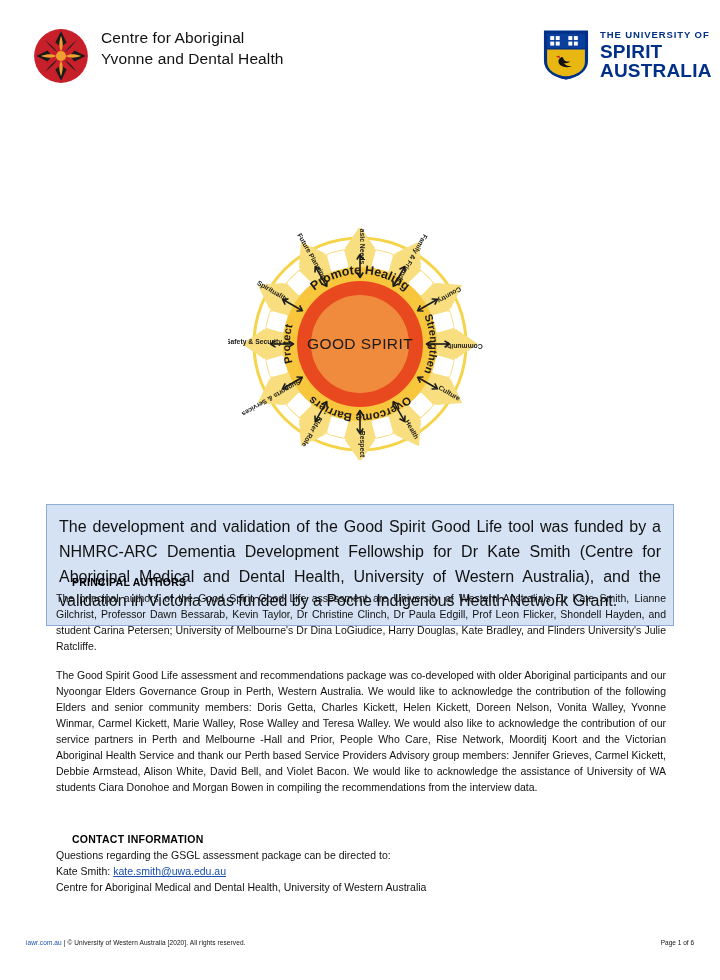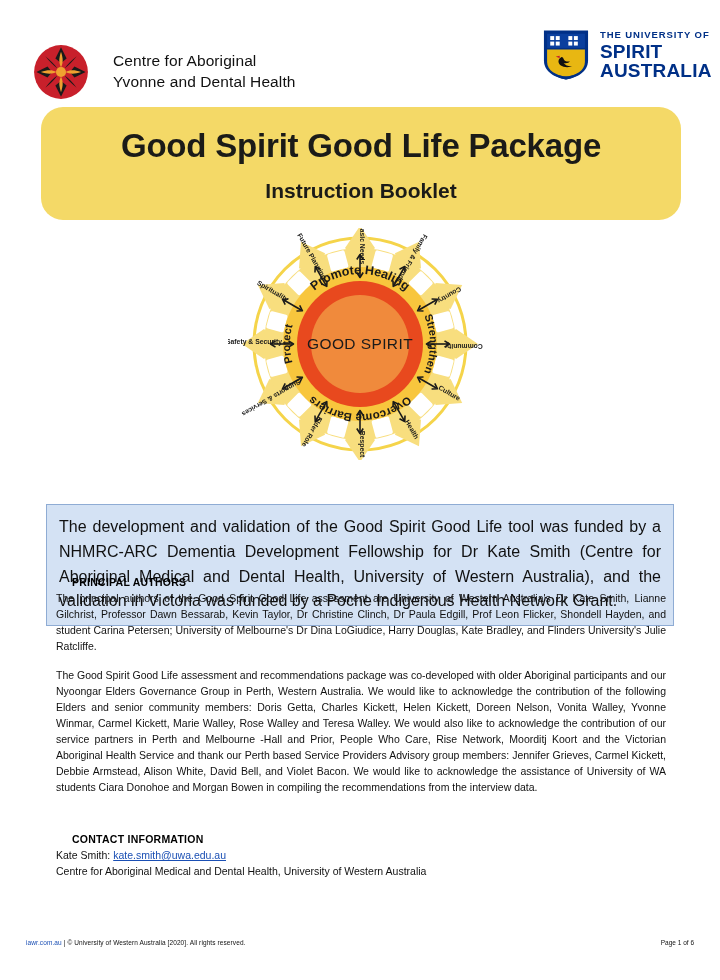--- a/index.html
+++ b/index.html
@@ -11,21 +11,21 @@
     color:#000;
     overflow:hidden;
     position:relative;
   }
   .page{position:relative;width:720px;height:980px;}
 
   
   .header{
     position:absolute;left:0;top:0;width:720px;height:96px;
   }
-  .camdh{position:absolute;left:33px;top:44px;display:flex;align-items:center;gap:24px;}
+  .camdh{position:absolute;left:33px;top:28px;display:flex;gap:12px;}
   .camdh-mark{width:56px;height:56px;flex:0 0 auto;}
   .camdh-text{
     font-size:15.5px;line-height:1.35;color:#111;letter-spacing:.1px;
   }
   .uwa{position:absolute;left:542px;top:29px;display:flex;align-items:center;gap:10px;}
   .uwa-crest{width:48px;height:52px;flex:0 0 auto;}
   .uwa-words{color:#003087;line-height:1;}
   .uwa-l1{font-size:9.5px;font-weight:bold;letter-spacing:.9px;margin-bottom:2px;}
   .uwa-l2{font-size:19px;font-weight:bold;letter-spacing:.2px;}
   .uwa-l3{font-size:19px;font-weight:bold;letter-spacing:.2px;}
@@ -134,24 +134,20 @@
         <path d="M8 52 C14 59 22 63 30 64 C38 63 46 59 52 52 C46 57 38 60 30 60 C22 60 14 57 8 52 Z" fill="#003087"></path>
       </svg>
       <div class="uwa-words">
         <div class="uwa-l1">THE UNIVERSITY OF</div>
         <div class="uwa-l2">SPIRIT</div>
         <div class="uwa-l3">AUSTRALIA</div>
       </div>
     </div>
   </div>
 
-  <div class="banner">
-    <div class="banner-title">Good Spirit Good Life Package</div>
-    <div class="banner-sub">Instruction Booklet</div>
-  </div>
 
   <div class="diagram">
     <svg width="264" height="232" viewBox="0 0 264 232">
       <defs>
         <path id="arcTop" d="M 62 116 A 70 70 0 0 1 202 116" fill="none"></path>
         <path id="arcBottom" d="M 202 116 A 70 70 0 0 1 62 116" fill="none"></path>
         <path id="arcRight" d="M 132 46 A 70 70 0 0 1 132 186" fill="none"></path>
         <path id="arcLeft" d="M 132 186 A 70 70 0 0 1 132 46" fill="none"></path>
       </defs>
 
@@ -353,20 +349,21 @@
     <div class="sec-head">PRINCIPAL AUTHORS</div>
     <p class="sec-body">The principal authors of the Good Spirit Good Life assessment are University of Western Australia's Dr Kate Smith, Lianne Gilchrist, Professor Dawn Bessarab, Kevin Taylor, Dr Christine Clinch, Dr Paula Edgill, Prof Leon Flicker, Shondell Hayden, and student Carina Petersen; University of Melbourne's Dr Dina LoGiudice, Harry Douglas, Kate Bradley, and Flinders University's Julie Ratcliffe.</p>
   </div>
 
   <div class="section" id="sec-ack">
     <p class="sec-body">The Good Spirit Good Life assessment and recommendations package was co-developed with older Aboriginal participants and our Nyoongar Elders Governance Group in Perth, Western Australia. We would like to acknowledge the contribution of the following Elders and senior community members: Doris Getta, Charles Kickett, Helen Kickett, Doreen Nelson, Vonita Walley, Yvonne Winmar, Carmel Kickett, Marie Walley, Rose Walley and Teresa Walley. We would also like to acknowledge the contribution of our service partners in Perth and Melbourne -Hall and Prior, People Who Care, Rise Network, Moorditj Koort and the Victorian Aboriginal Health Service and thank our Perth based Service Providers Advisory group members: Jennifer Grieves, Carmel Kickett, Debbie Armstead, Alison White, David Bell, and Violet Bacon. We would like to acknowledge the assistance of University of WA students Ciara Donohoe and Morgan Bowen in compiling the recommendations from the interview data.</p>
   </div>
 
   <div class="section" id="sec-contact">
     <div class="sec-head">CONTACT INFORMATION</div>
+    <p class="sec-line">Questions regarding the GSGL assessment package can be directed to:</p>
     <p class="sec-line"><span>Kate Smith: </span><a class="email" href="#">kate.smith@uwa.edu.au</a></p>
     <p class="sec-line">Centre for Aboriginal Medical and Dental Health, University of Western Australia</p>
   </div>
 
   <div class="footer">
     <div class="footer-left"><span class="footer-url">iawr.com.au</span><span> | © University of Western Australia [2020]. All rights reserved.</span></div>
     <div class="footer-right">Page 1 of 6</div>
   </div>
 
 </div>

